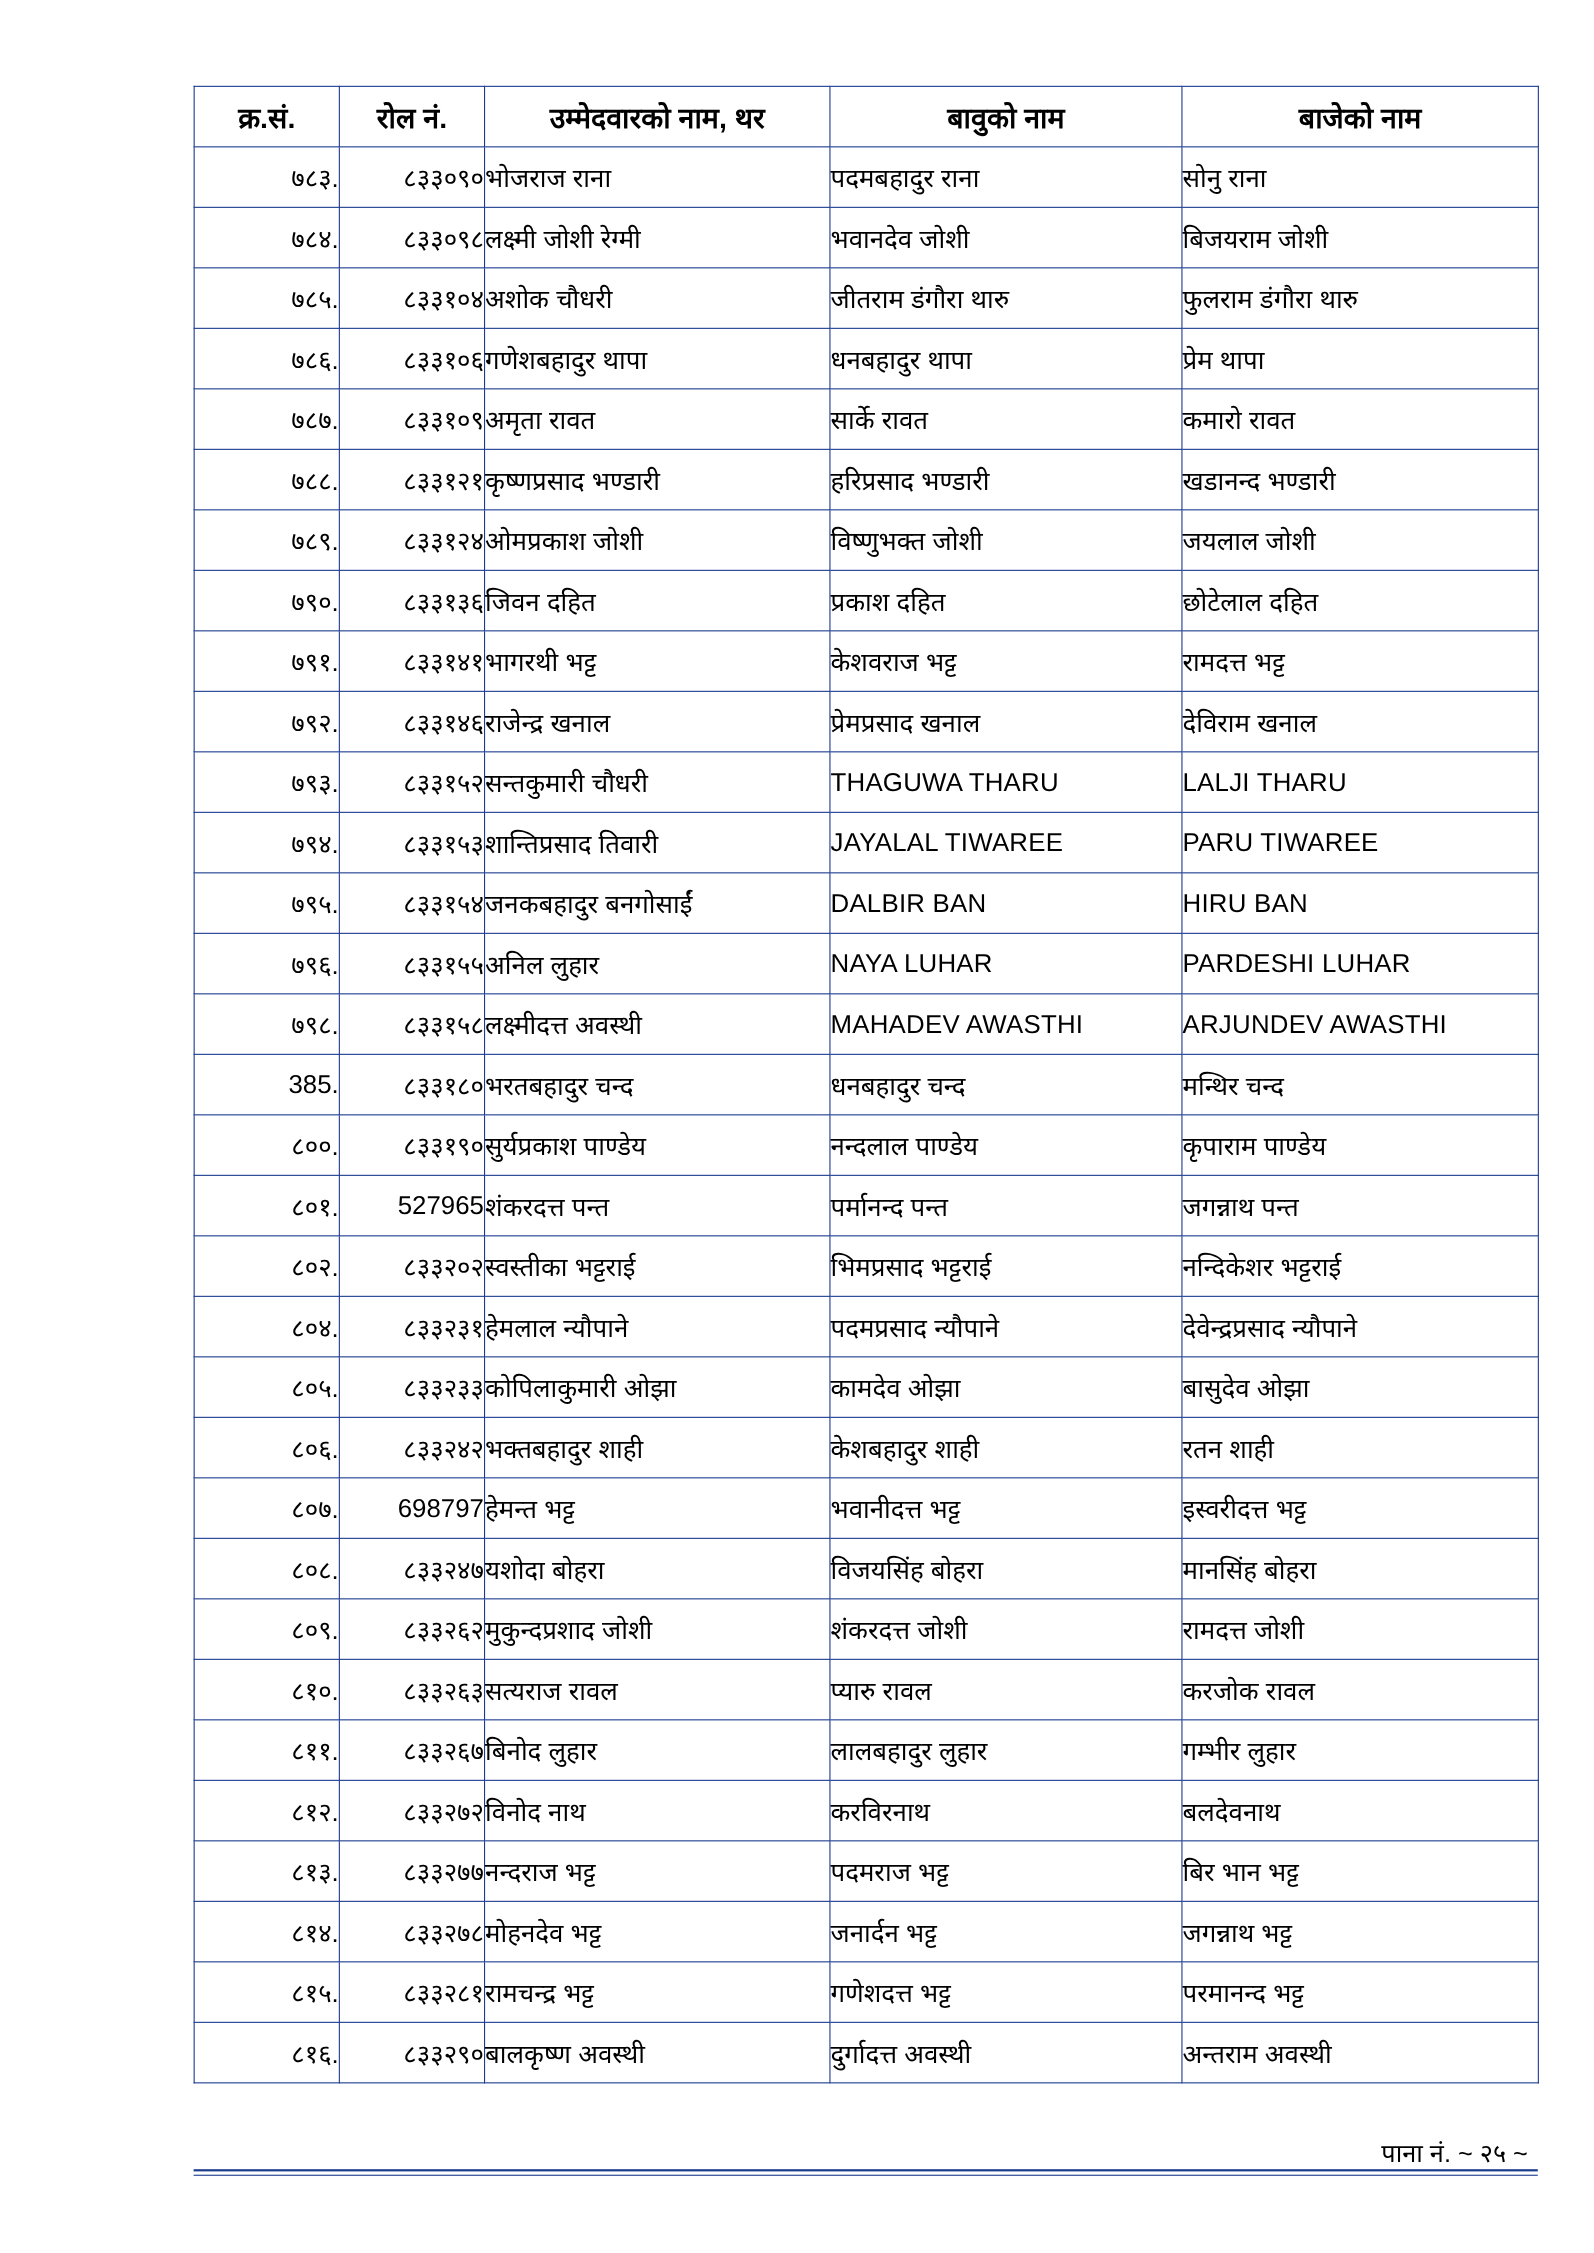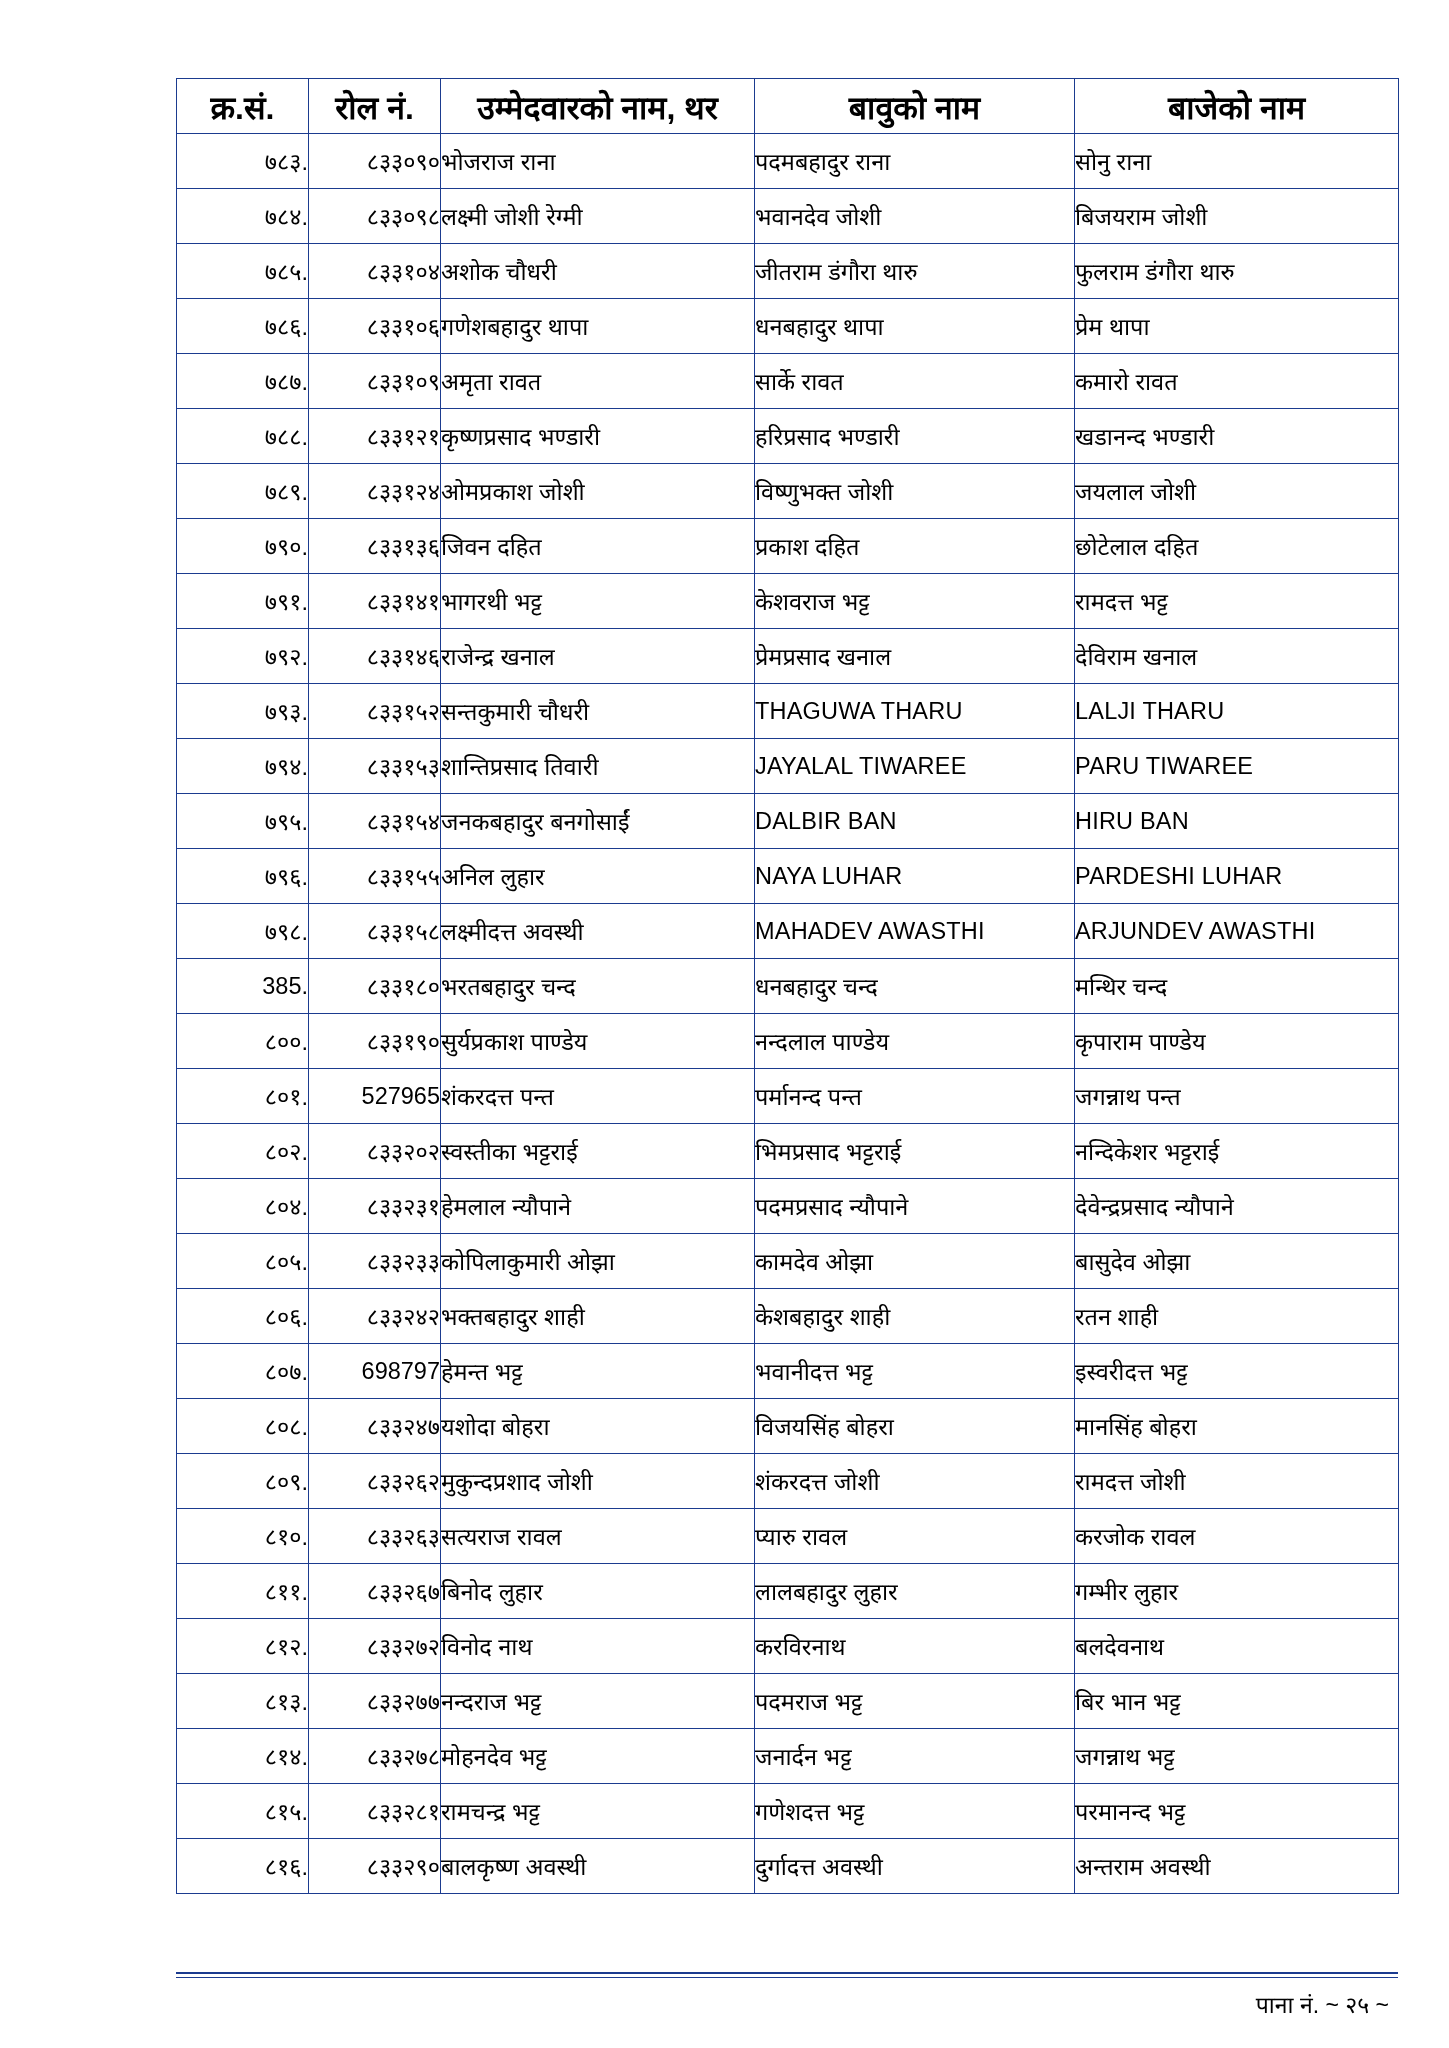--- a/index.html
+++ b/index.html
@@ -33,21 +33,21 @@
     table-layout: fixed;
   }
   table.list th, table.list td {
     border: 1.4px solid #1b3b8f;
     padding: 0;
     vertical-align: middle;
   }
   table.list th {
     height: 54px;
     text-align: center;
-    font-size: 32px;
+    font-size: 26px;
     font-weight: bold;
     color: #000;
   }
   table.list td {
     height: 54px;
     font-size: 23.5px;
   }
   col.c-sn    { width: 132px; }
   col.c-roll  { width: 132px; }
   col.c-name  { width: 314px; }
@@ -82,21 +82,21 @@
     position: absolute;
     left: 176px;
     top: 1977px;
     width: 1222px;
     height: 0;
     border-top: 1.2px solid #1b3b8f;
   }
   .page-no {
     position: absolute;
     right: 60px;
-    top: 1988px;
+    top: 1940px;
     font-size: 23px;
     color: #000;
     white-space: nowrap;
   }
 </style>
 </head>
 <body>
 
 <div class="page">
 

